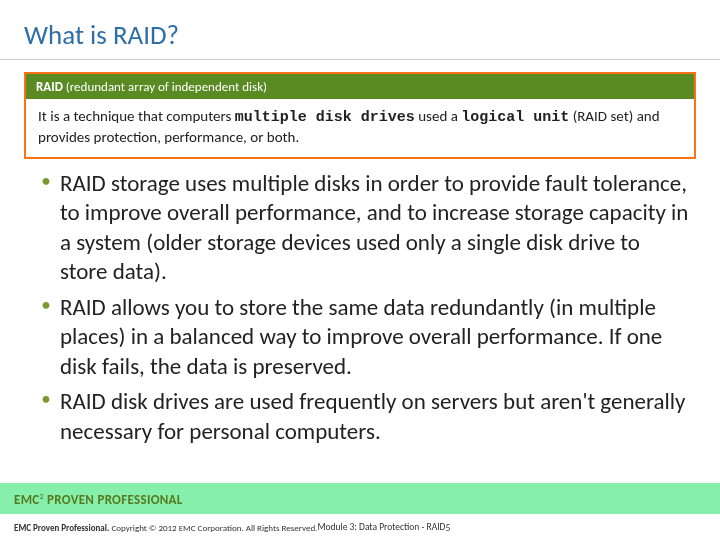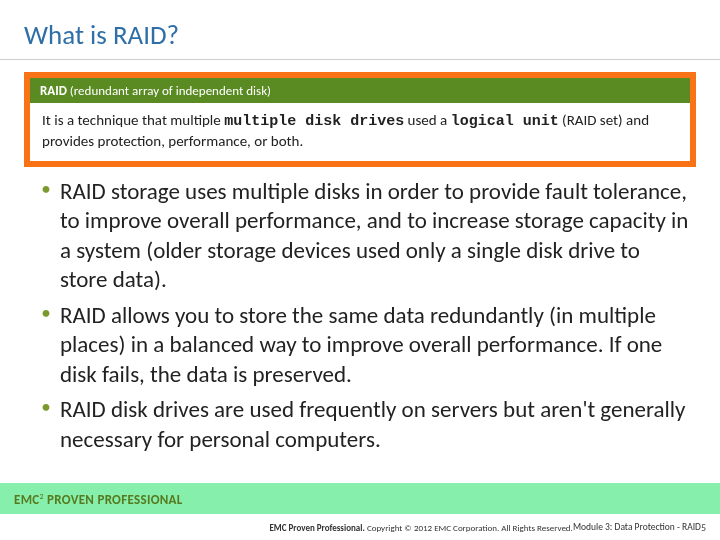--- a/index.html
+++ b/index.html
@@ -1,52 +1,52 @@
 <!DOCTYPE html>
 <html><head>
 <meta charset="utf-8">
 <style>
   * { margin: 0; padding: 0; box-sizing: border-box; }
   html, body { width: 720px; height: 540px; font-family: Calibri, Arial, sans-serif; background: #fff; color: #222; }
   .slide { width: 720px; height: 540px; position: relative; }
   .title { color: #2f6fa7; font-size: 27px; font-weight: 400; padding: 18px 0 6px 24px; }
   .title-rule { border: none; border-top: 1px solid #cfcfcf; margin: 2px 0 12px 0; }
-  .defbox { margin: 0 24px 8px 24px; border: 6px solid #f97316; }
+  .defbox { margin: 0 24px 8px 24px; border: 2px solid #f97316; }
   .defbox-head { background: #5a8a22; color: #fff; font-size: 13px; padding: 5px 10px; }
   .defbox-head .bold { font-weight: 700; }
   .defbox-body { padding: 8px 12px 10px 12px; font-size: 15px; line-height: 1.3; }
   .defbox-body .bold { font-weight: 700; font-family: Liberation Mono, monospace; }
   .bullets { margin: 10px 30px 0 42px; }
   .bullet { display: flex; align-items: flex-start; margin-bottom: 6px; }
   .bullet .dot { color: #7a9a2e; font-weight: 700; font-size: 16px; line-height: 1.2; margin-right: 10px; margin-top: 2px; }
   .bullet .text { font-size: 23px; line-height: 1.28; }
   .underline { }
   .footer1 { position: absolute; left: 0; right: 0; bottom: 26px; background: #86efac; padding: 6px 14px; }
   .footer1-text { color: #567a1f; font-size: 13px; letter-spacing: 0.3px; }
   .footer1-text .smallcap { font-weight: 600; }
   .footer1-text sup { font-size: 8px; vertical-align: super; }
-  .footer2 { position: absolute; left: 0; right: 0; bottom: 0; height: 26px; background: #fff; display: flex; align-items: center; justify-content: flex-end; padding: 0 14px; font-size: 9px; color: #333; }
+  .footer2 { position: absolute; left: 0; right: 0; bottom: 0; height: 26px; background: #fff; display: flex; align-items: center; justify-content: flex-start; padding: 0 14px; font-size: 9px; color: #333; }
   .footer2 .left b { font-weight: 700; }
   .footer2 .right { display: flex; align-items: center; font-size: 9.5px; }
   .pagenum { font-size: 10px; color: #444; }
 </style>
 </head>
 <body>
 
 <div class="slide">
 
   <h1 class="title">What is RAID?</h1>
   <hr class="title-rule">
 
   <div class="defbox">
     <div class="defbox-head">
       <span class="bold">RAID </span><span>(redundant array of independent disk)</span>
     </div>
     <div class="defbox-body">
-      <span>It is a technique that multiple </span><span class="bold">multiple disk drives</span><span> used a </span><span class="bold">logical unit</span><span> (RAID set) and provides protection, performance, or both.</span>
+      <span>It is a technique that computers </span><span class="bold">multiple disk drives</span><span> used a </span><span class="bold">logical unit</span><span> (RAID set) and provides protection, performance, or both.</span>
     </div>
   </div>
 
   <div class="bullets">
     <div class="bullet">
       <span class="dot">•</span>
       <span class="text">RAID storage uses multiple disks in order to provide fault tolerance, to improve overall performance, and to increase storage capacity in a system (older storage devices used only a single disk drive to store data).</span>
     </div>
     <div class="bullet">
       <span class="dot">•</span>

